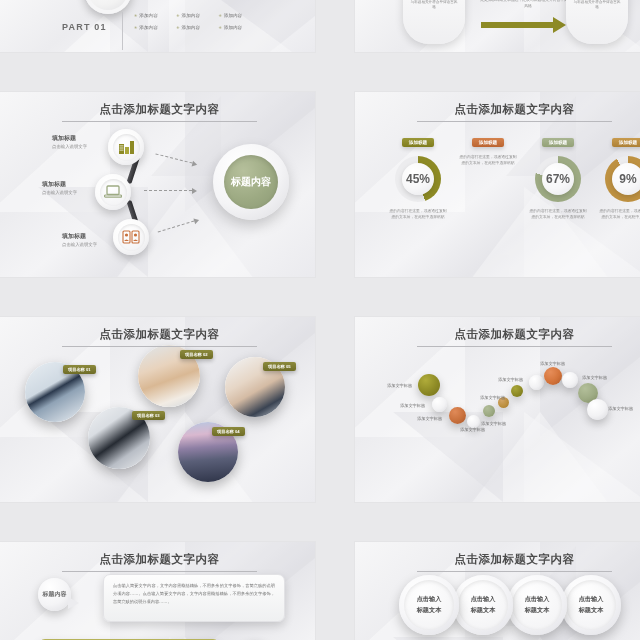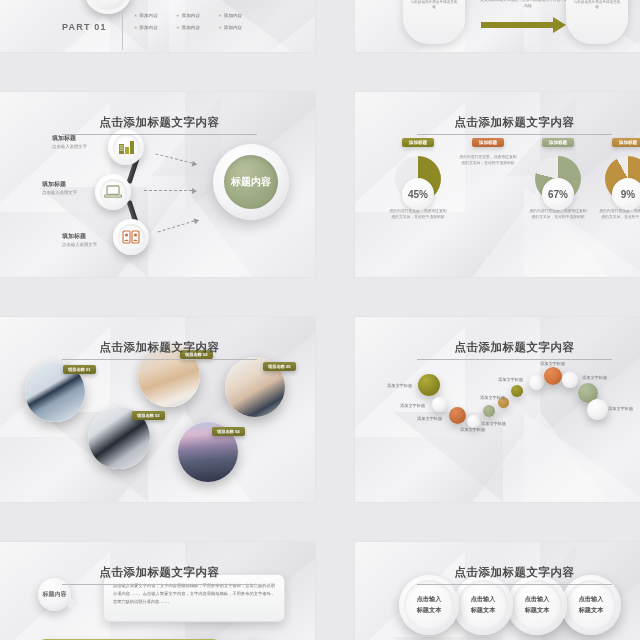--- a/index.html
+++ b/index.html
@@ -30,21 +30,21 @@
   .poly i{position:absolute;display:block;}
   .t1{width:0;height:0;border-left:120px solid transparent;border-bottom:110px solid rgba(255,255,255,.75);left:-10px;top:10px;}
   .t2{width:0;height:0;border-right:150px solid transparent;border-top:120px solid rgba(208,208,214,.45);right:-20px;top:0;}
   .t3{width:0;height:0;border-left:90px solid transparent;border-right:90px solid transparent;border-bottom:120px solid rgba(255,255,255,.6);left:30%;bottom:-30px;}
   .t4{width:0;height:0;border-left:110px solid transparent;border-top:90px solid rgba(216,216,222,.5);left:12%;bottom:0;}
   .t5{width:0;height:0;border-right:130px solid transparent;border-bottom:95px solid rgba(255,255,255,.55);right:5%;bottom:-5px;}
   .t6{width:0;height:0;border-left:70px solid transparent;border-bottom:80px solid rgba(214,214,220,.4);left:48%;top:4px;}
 
   .title{
     position:absolute;left:4px;right:0;top:10px;text-align:center;
-    font-size:11.5px;font-weight:bold;color:#4c4c4c;letter-spacing:.5px;z-index:5;margin-top:13px;
+    font-size:11.5px;font-weight:bold;color:#4c4c4c;letter-spacing:.5px;z-index:5;
   }
   .title .rule{
     display:block;width:195px;height:1px;background:#b9b9bd;margin:4px auto 0;
   }
 
   
   .s1 .knob{
     position:absolute;left:84px;top:-34px;width:48px;height:48px;border-radius:50%;
     background:radial-gradient(circle at 38% 30%,#fff 0%,#f2f2f2 55%,#d8d8dc 100%);
     box-shadow:0 4px 9px rgba(0,0,0,.22), inset 0 0 0 4px #f6f6f7;
@@ -104,25 +104,25 @@
 
   
   .donut-col{position:absolute;top:38px;width:66px;text-align:center;}
   .badge{
     display:inline-block;padding:2px 7px;border-radius:2px;
     font-size:4.6px;color:#fff;font-weight:bold;
     box-shadow:0 2px 4px rgba(0,0,0,.16);
   }
   .donut{position:relative;width:46px;height:46px;margin:8px auto 0;border-radius:50%;}
   .donut .hole{
-    position:absolute;left:7px;top:22px;width:32px;height:32px;border-radius:50%;
+    position:absolute;left:7px;top:7px;width:32px;height:32px;border-radius:50%;
     background:radial-gradient(circle at 36% 28%,#ffffff 0%,#f7f7f8 55%,#e6e6ea 100%);
     box-shadow:0 2px 5px rgba(0,0,0,.14);
     display:flex;align-items:center;justify-content:center;
-    font-size:10px;font-weight:bold;color:#5f5f5f;
+    font-size:12px;font-weight:bold;color:#5f5f5f;
   }
   .donut-cap{margin-top:6px;font-size:3.8px;color:#8a8a8a;line-height:1.6;padding:0 3px;}
 
   
   .photo{
     position:absolute;border-radius:50%;overflow:hidden;
     box-shadow:0 5px 12px rgba(0,0,0,.25), inset 0 0 0 2px rgba(255,255,255,.9);
   }
   .photo .ph{position:absolute;inset:0;}
   .pbadge{

